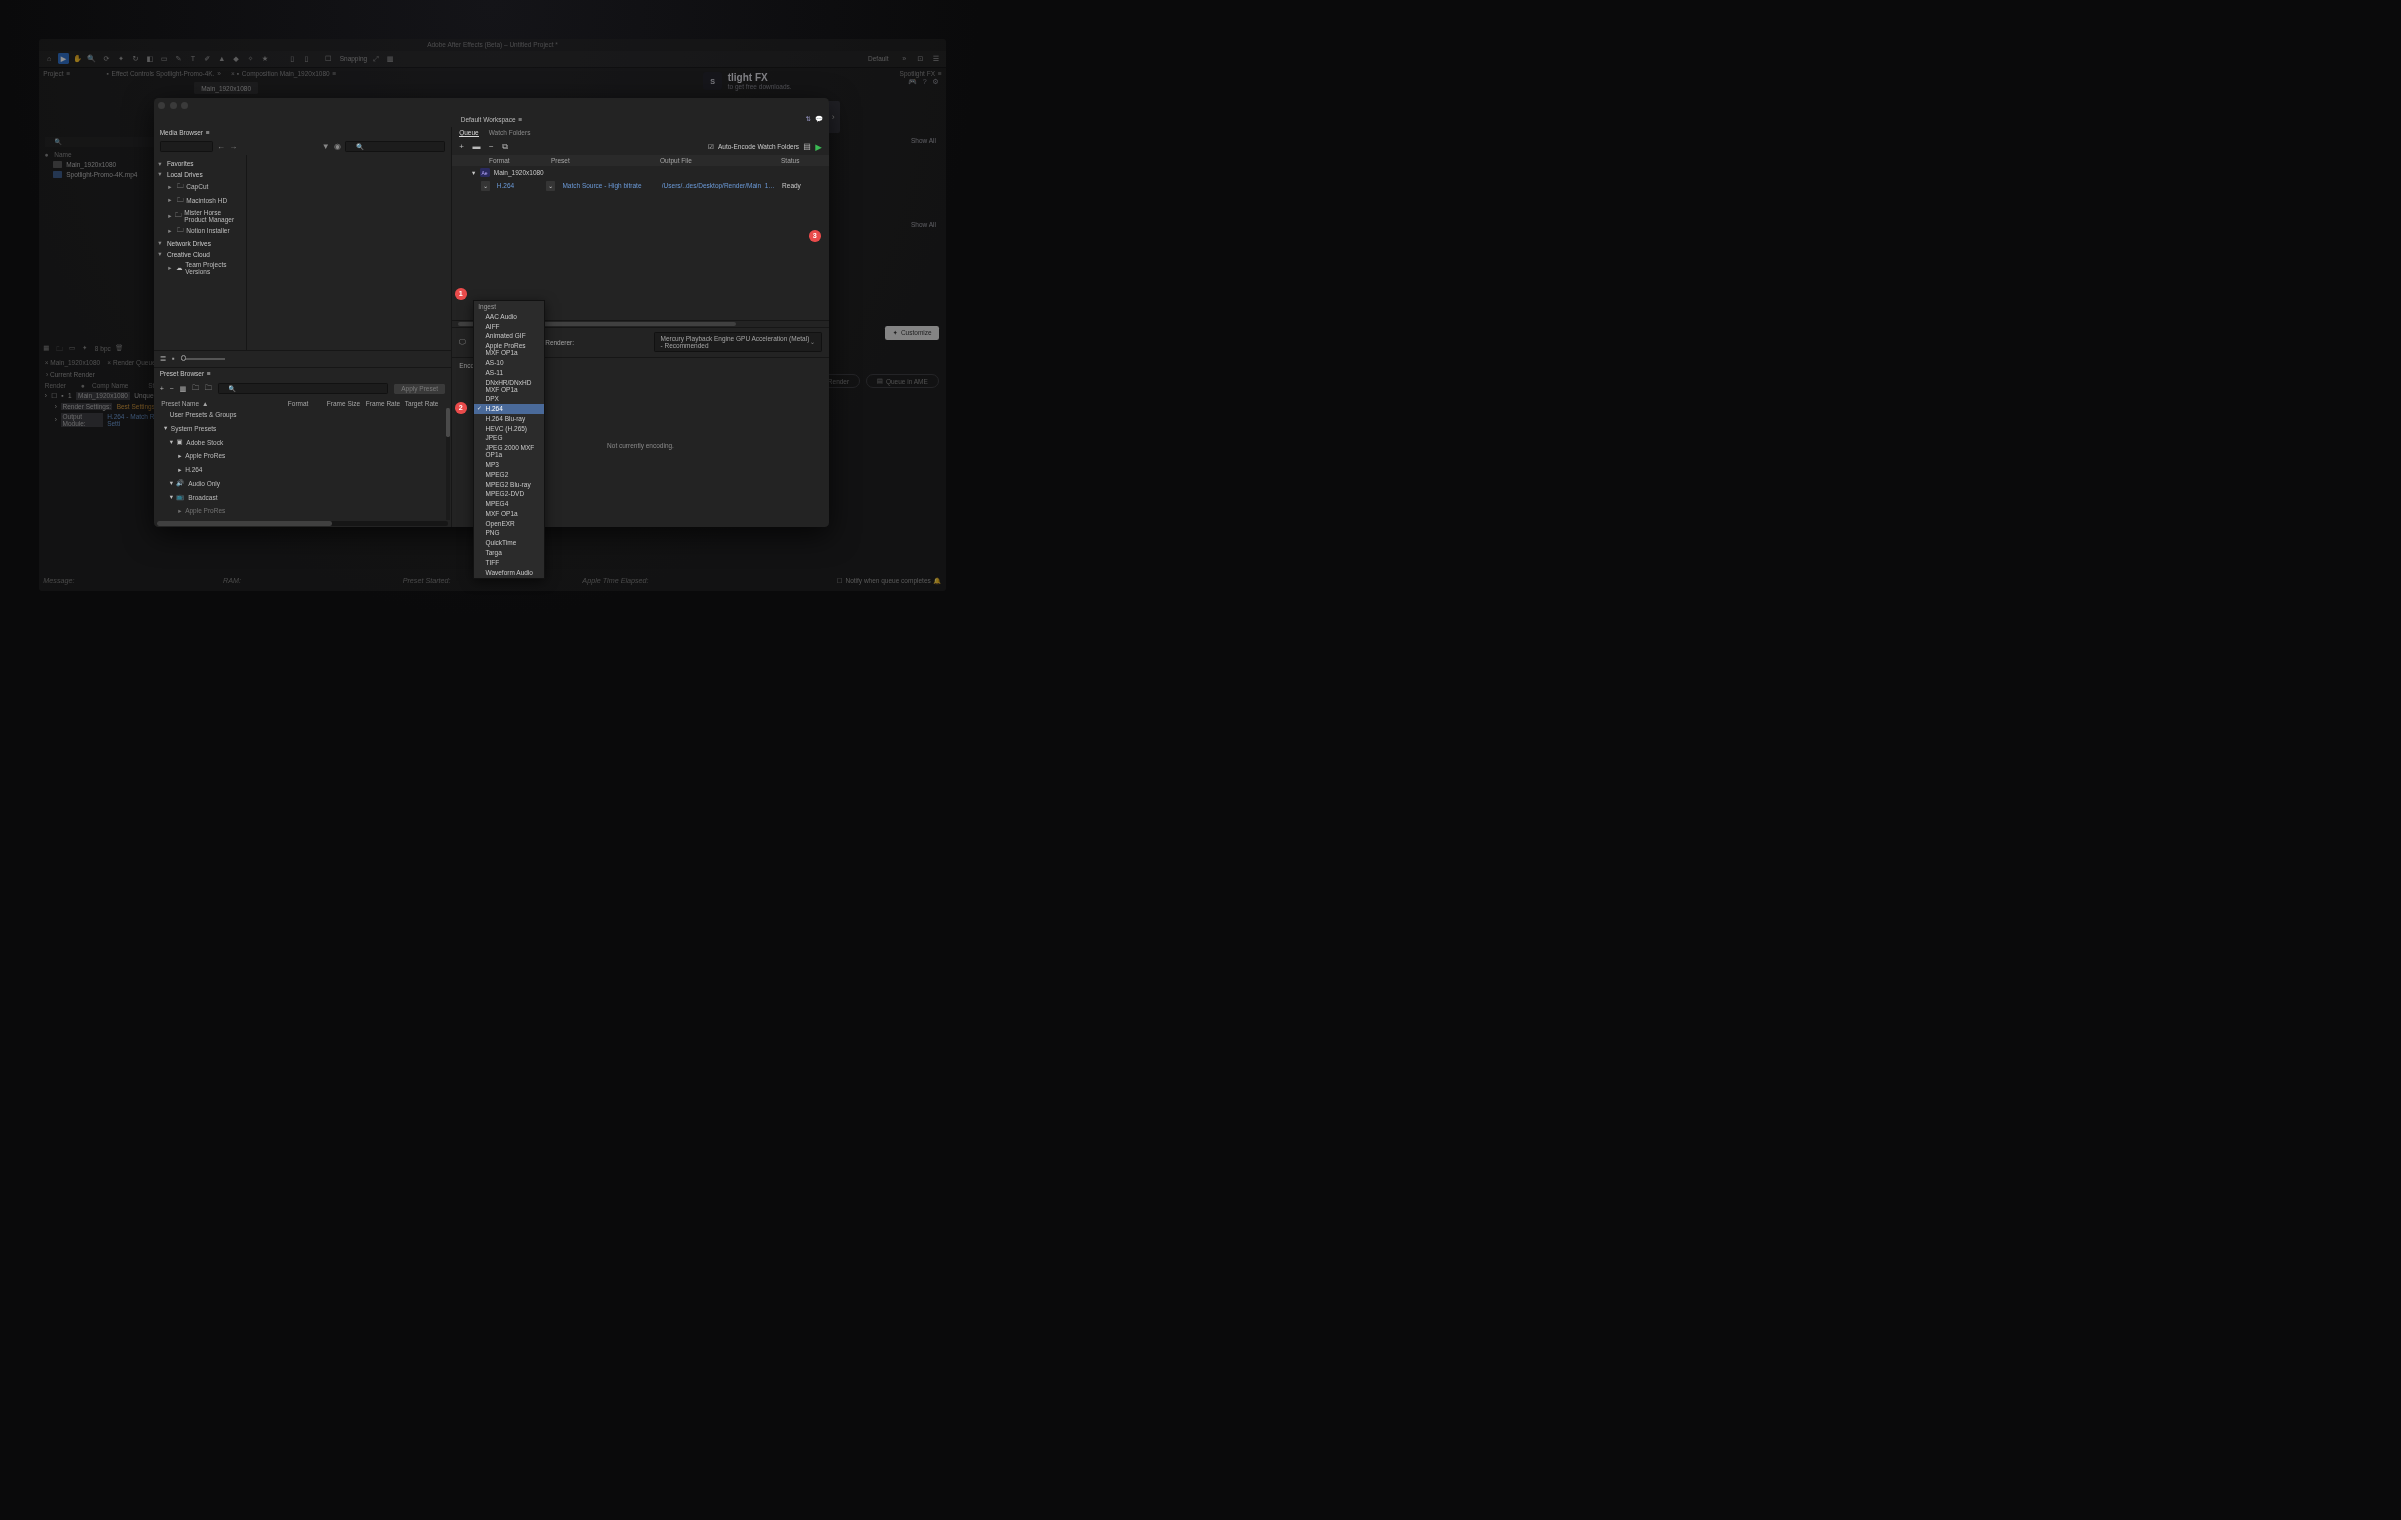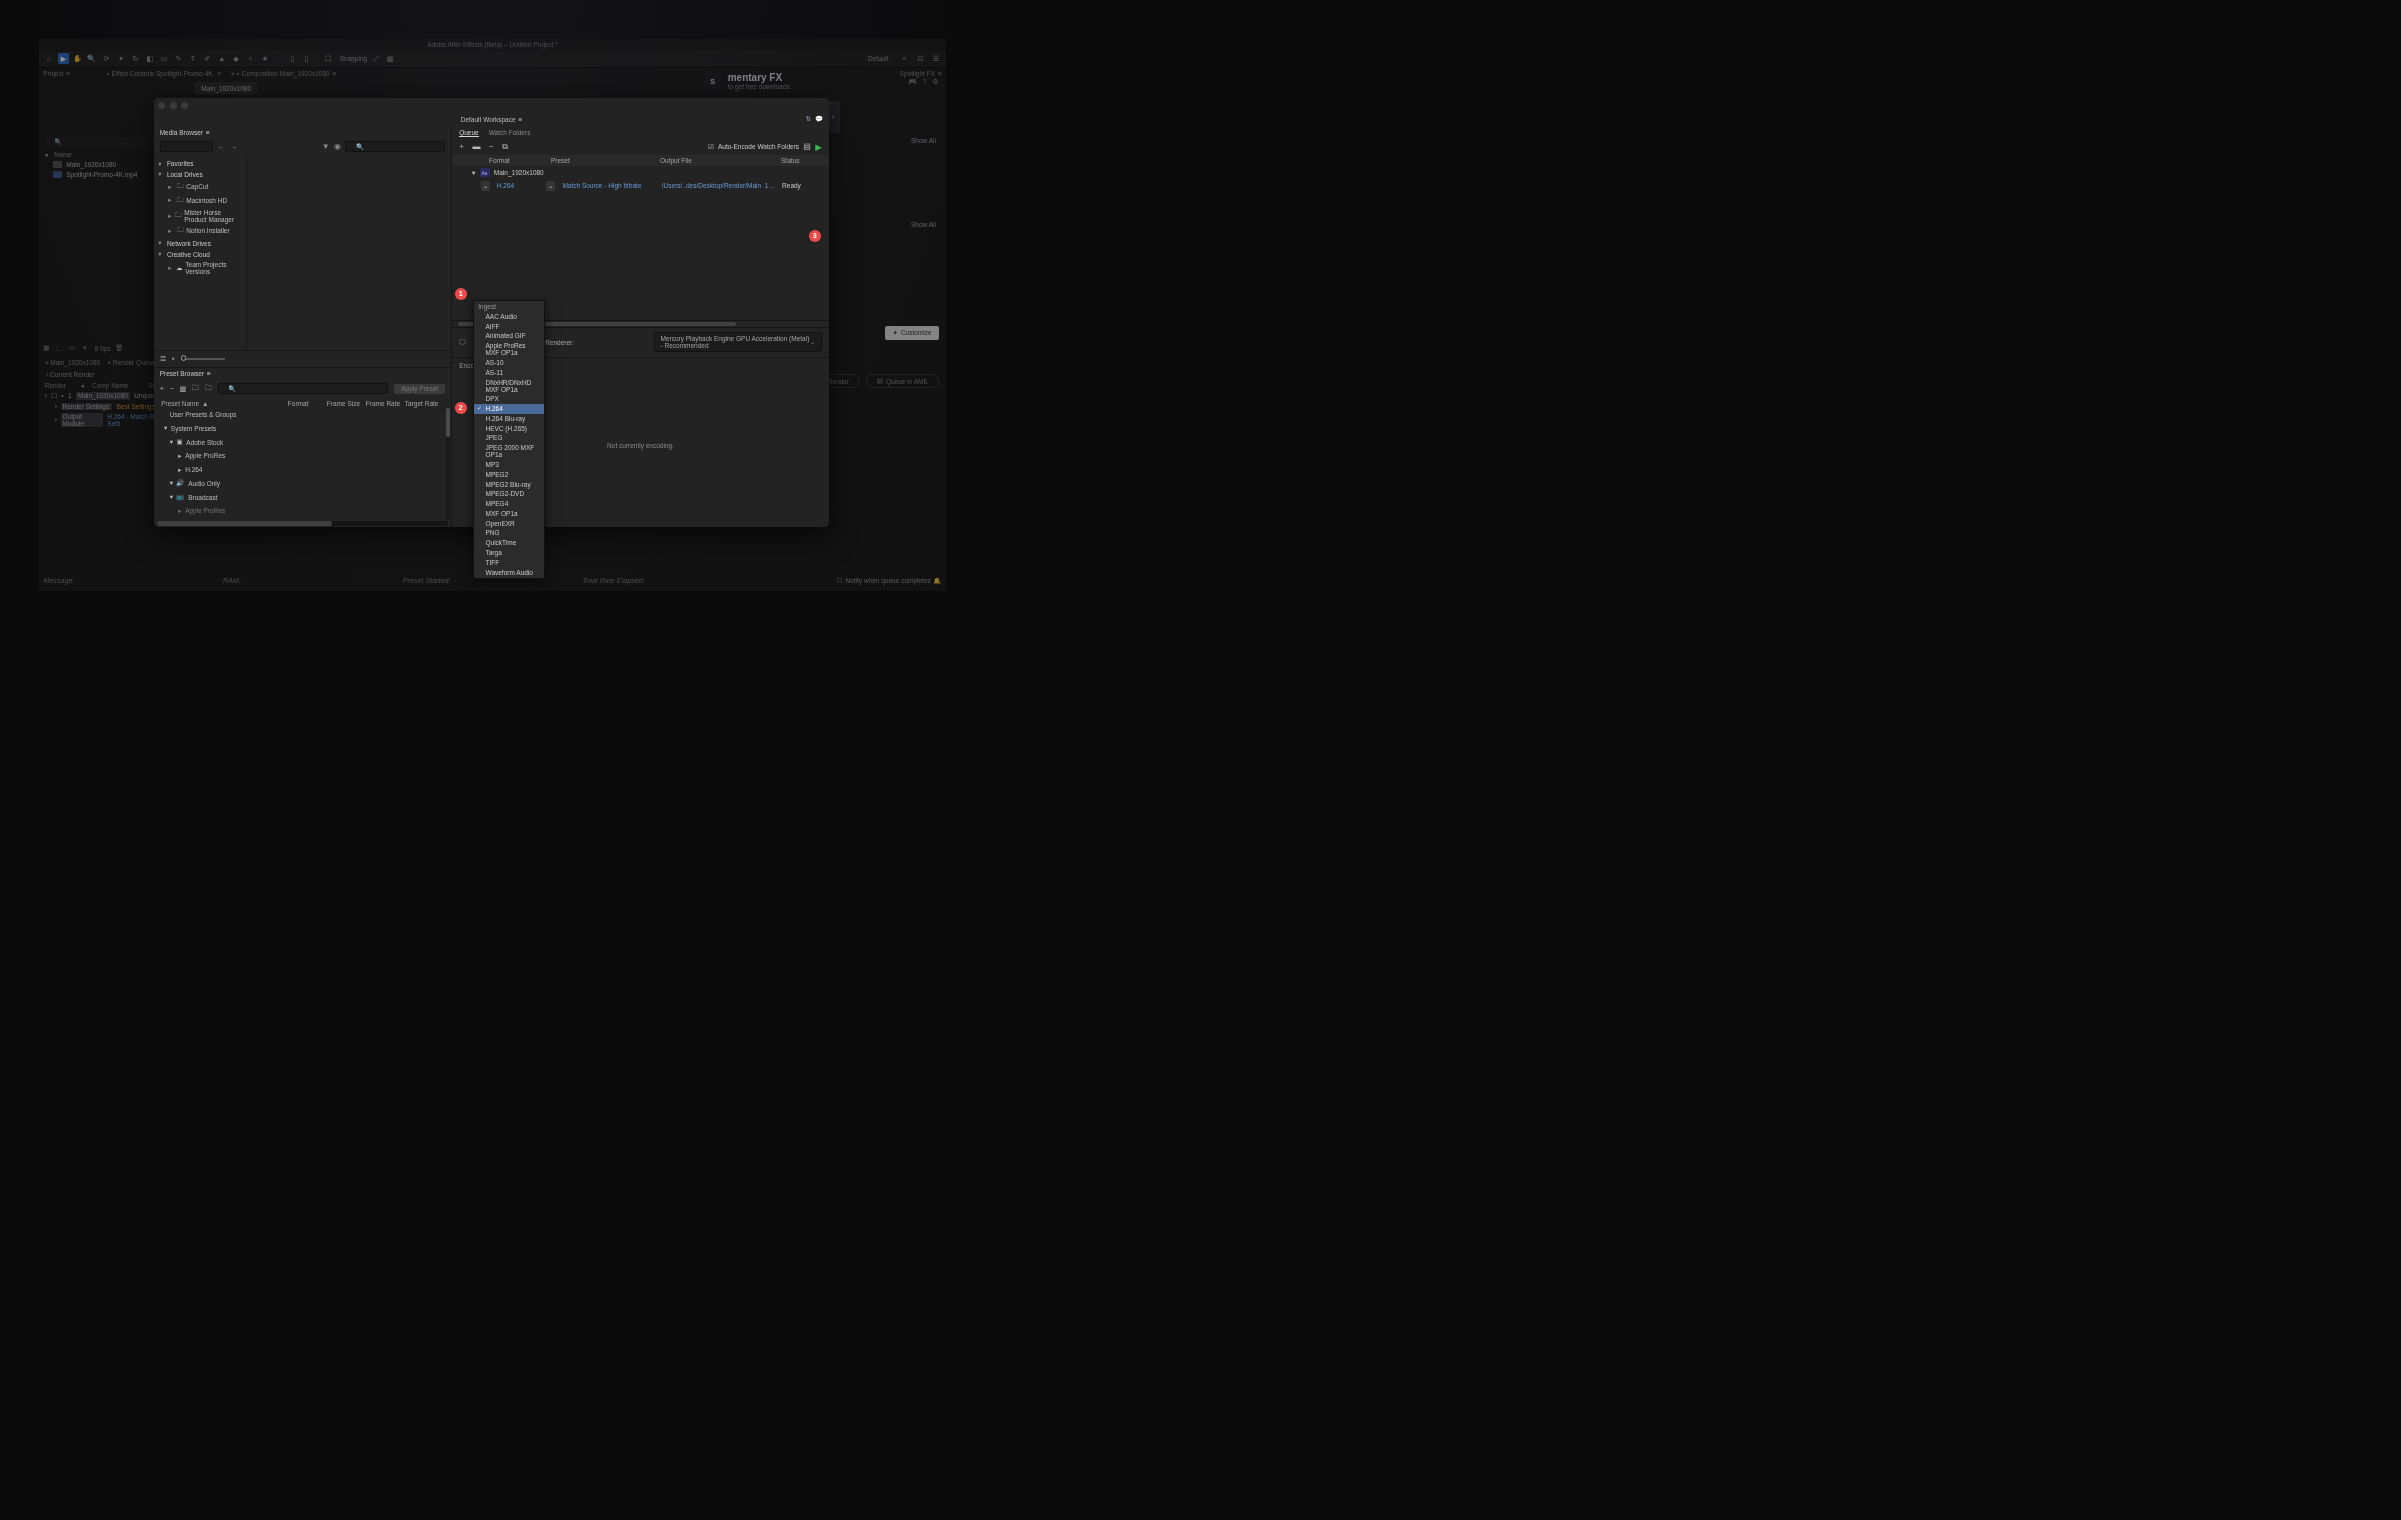--- a/index.html
+++ b/index.html
@@ -231,29 +231,29 @@
       <span>›</span>
         <span style="background:#3a3a3f;padding:0 1.4px">Output Module:</span>
       <span class="rq-link2">H.264 - Match Render Setti</span>
     </div>
   </div>
 
   <div class="footer-msgs">
     <div>Message:</div>
     <div>RAM:</div>
     <div>Preset Started:</div>
-    <div>Total Rate Elapsed:</div>
+    <div>Apple Time Elapsed:</div>
     <div class="notify"><span>☐</span><span>Notify when queue completes</span> 🔔</div>
   </div>
 
   <div class="sfx">
     <div class="sfx-top">
       <div class="sfx-avatar">S</div>
       <div>
-        <div class="sfx-title">mentary FX</div>
+        <div class="sfx-title">tlight FX</div>
         <div class="sfx-sub">to get free downloads.</div>
       </div>
       <div class="sfx-icons">
         <span>🎮</span>
         <span>?</span>
         <span>⚙</span>
       </div>
     </div>
     <div class="sfx-tiles">
       <div class="tile yt">

